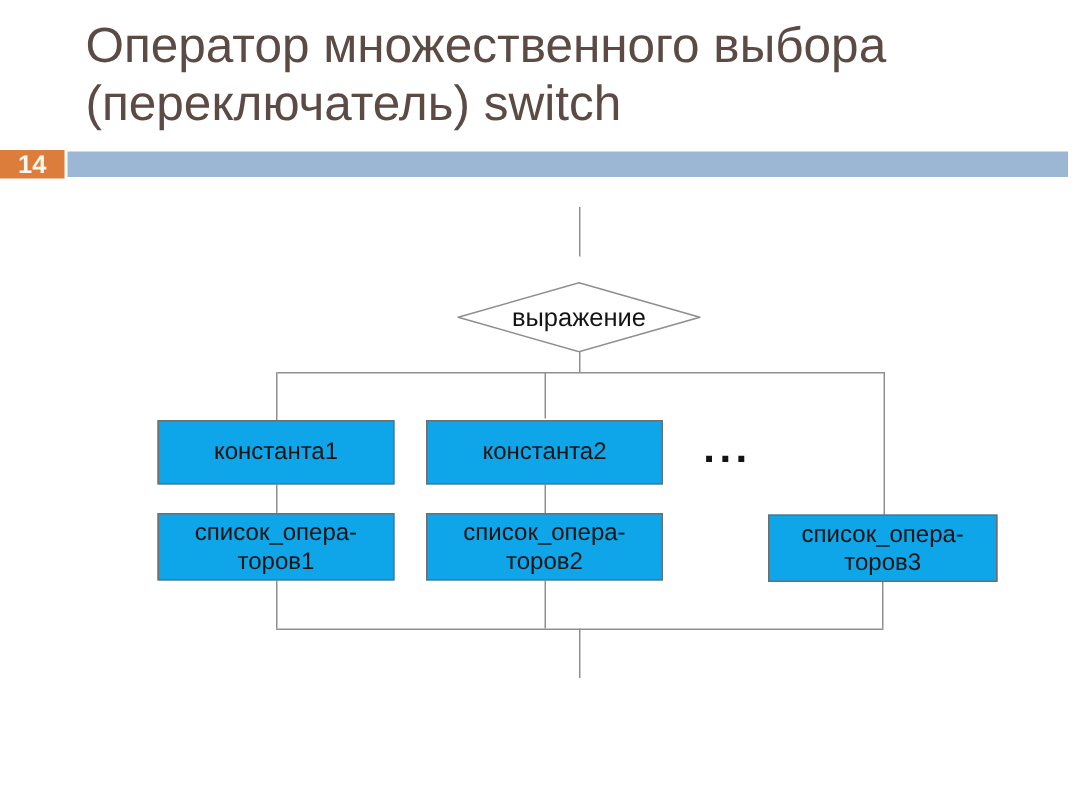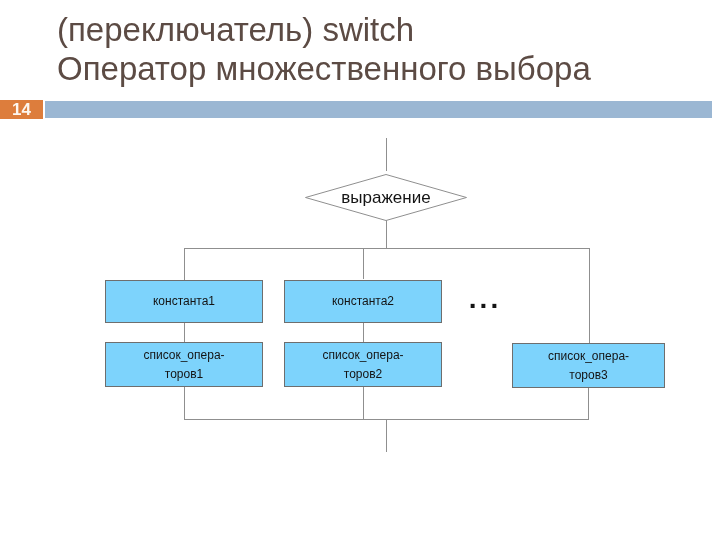--- a/index.html
+++ b/index.html
@@ -34,31 +34,31 @@
     left: 45px; top: 101px;
     width: 667px; height: 17px;
     background: #9bb7d3;
   }
   .diagram { position: absolute; left: 0; top: 0; width: 720px; height: 540px; }
   .line { position: absolute; background: #8f8f8f; }
   .fc-box {
     position: absolute;
     box-sizing: border-box;
     border: 1px solid #6e6e6e;
-    background: #7dd3fc;
+    background: #0ea5e9;
     display: flex; align-items: center; justify-content: center;
     text-align: center;
-    font-size: 12px;
+    font-size: 16px;
     line-height: 19px;
     color: #141414;
     white-space: pre-line;
   }
   .diamond-wrap {
     position: absolute;
-    left: 305px; top: 174px;
+    left: 305px; top: 188px;
     width: 162px; height: 47px;
   }
   .diamond-wrap svg { position: absolute; left: 0; top: 0; }
   .diamond-label {
     position: absolute; left: 0; top: 0;
     width: 162px; height: 47px;
     display: flex; align-items: center; justify-content: center;
     font-size: 17px;
     color: #141414;
   }
@@ -80,22 +80,22 @@
     font-size: 11.5px;
     color: #8d7d75;
   }
 </style>
 </head>
 <body>
 
 <div class="slide">
 
   <div class="title">
+    <div>Оператор множественного выбора</div>
     <div>(переключатель) switch</div>
-    <div>Оператор множественного выбора</div>
   </div>
 
   <div class="page-badge">14</div>
   <div class="accent-bar"></div>
 
   <div class="diagram">
 
     <div class="line" style="left:386px; top:138px; width:1px; height:33px;"></div>
     <div class="line" style="left:386px; top:218px; width:1px; height:30px;"></div>
     <div class="line" style="left:185px; top:248px; width:405px; height:1px;"></div>

